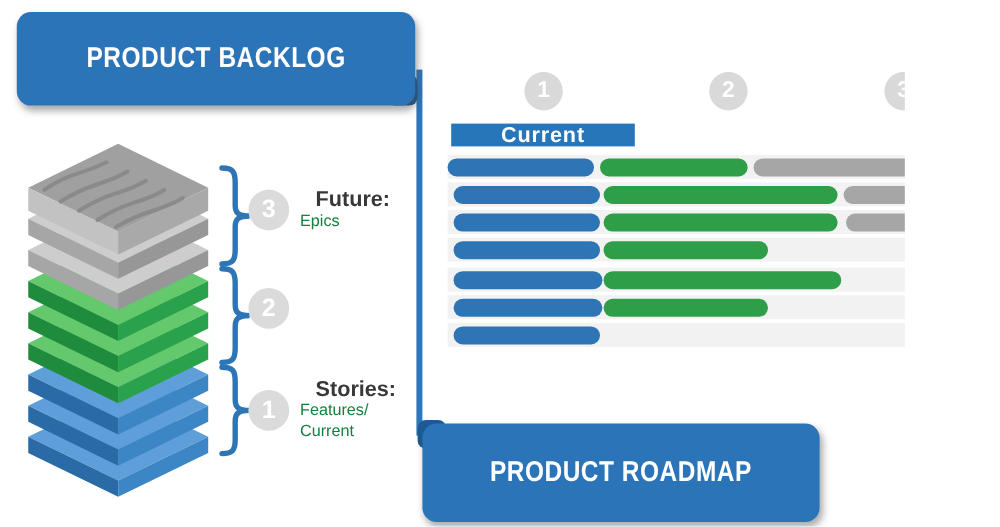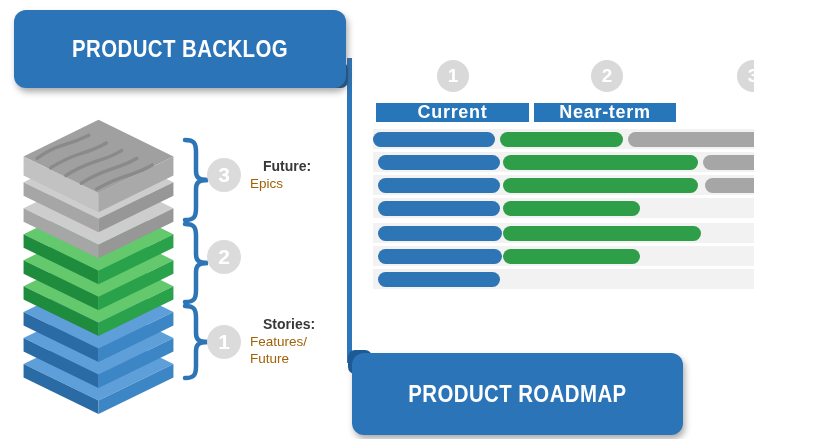--- a/index.html
+++ b/index.html
@@ -26,22 +26,22 @@
 
   
   .braces{position:absolute;left:181px;top:130px;width:34px;height:270px;}
   .braces path{fill:none;stroke:#2e75b6;stroke-width:4.5;stroke-linecap:round;}
 
   
   .level{position:absolute;left:207px;display:flex;align-items:center;gap:9px;z-index:2;}
   .level-3{top:158px}.level-2{top:240px}.level-1{top:316px}
   .lvl-circle{width:34px;height:34px;border-radius:50%;background:#dbdbdb;color:#ffffff;
               font-weight:bold;font-size:21px;display:flex;align-items:center;justify-content:center;flex:0 0 auto;}
-  .lvl-title{font-weight:bold;color:#383838;font-size:14px;line-height:17px;padding-left:13px;}
-  .lvl-desc{color:#a16207;font-size:13.5px;line-height:17px;white-space:pre-line;}
+  .lvl-title{font-weight:bold;color:#383838;font-size:18px;line-height:17px;padding-left:13px;}
+  .lvl-desc{color:#15803d;font-size:13.5px;line-height:17px;white-space:pre-line;}
 
   
   .phase-circle{position:absolute;top:60px;width:32px;height:32px;border-radius:50%;background:#d9d9d9;
                 color:#ffffff;font-weight:bold;font-size:19px;display:flex;align-items:center;justify-content:center;}
   .pc-1{left:437px}.pc-2{left:591px}.pc-3{left:737px}
 
   
   .hdr{position:absolute;top:103px;height:19px;background:#2776b9;color:#ffffff;font-weight:bold;
        font-size:18px;letter-spacing:.7px;display:flex;align-items:center;justify-content:center;}
   .h-1{left:376px;width:153px}.h-2{left:534px;width:142px}.h-3{left:680px;width:143px}
@@ -141,36 +141,35 @@
     </div>
   </div>
 
   <div class="level level-1">
     <div class="lvl-circle">
       <span>1</span>
     </div>
     <div class="lvl-label">
       <div class="lvl-title">Stories:</div>
       <div class="lvl-desc">Features/
-Future</div>
+Current</div>
     </div>
   </div>
 
   <div class="phase-circle pc-1">
     <span>1</span>
   </div>
   <div class="phase-circle pc-2">
     <span>2</span>
   </div>
   <div class="phase-circle pc-3">
     <span>3</span>
   </div>
 
   <div class="hdr h-1">Current</div>
-  <div class="hdr h-2">Near-term</div>
 
   <div class="rows" id="roadmap-rows">
       <div class="band" style="top: 0px;">
         <div class="bar" style="left: 0px; width: 122px; background: rgb(46, 117, 182);"></div>
         <div class="bar" style="left: 127px; width: 123px; background: rgb(47, 158, 72);"></div>
         <div class="bar" style="left: 255px; width: 190px; background: rgb(166, 166, 166);"></div>
       </div>
       <div class="band" style="top: 23px;">
         <div class="bar" style="left: 5px; width: 122px; background: rgb(46, 117, 182);"></div>
         <div class="bar" style="left: 130px; width: 195px; background: rgb(47, 158, 72);"></div>

